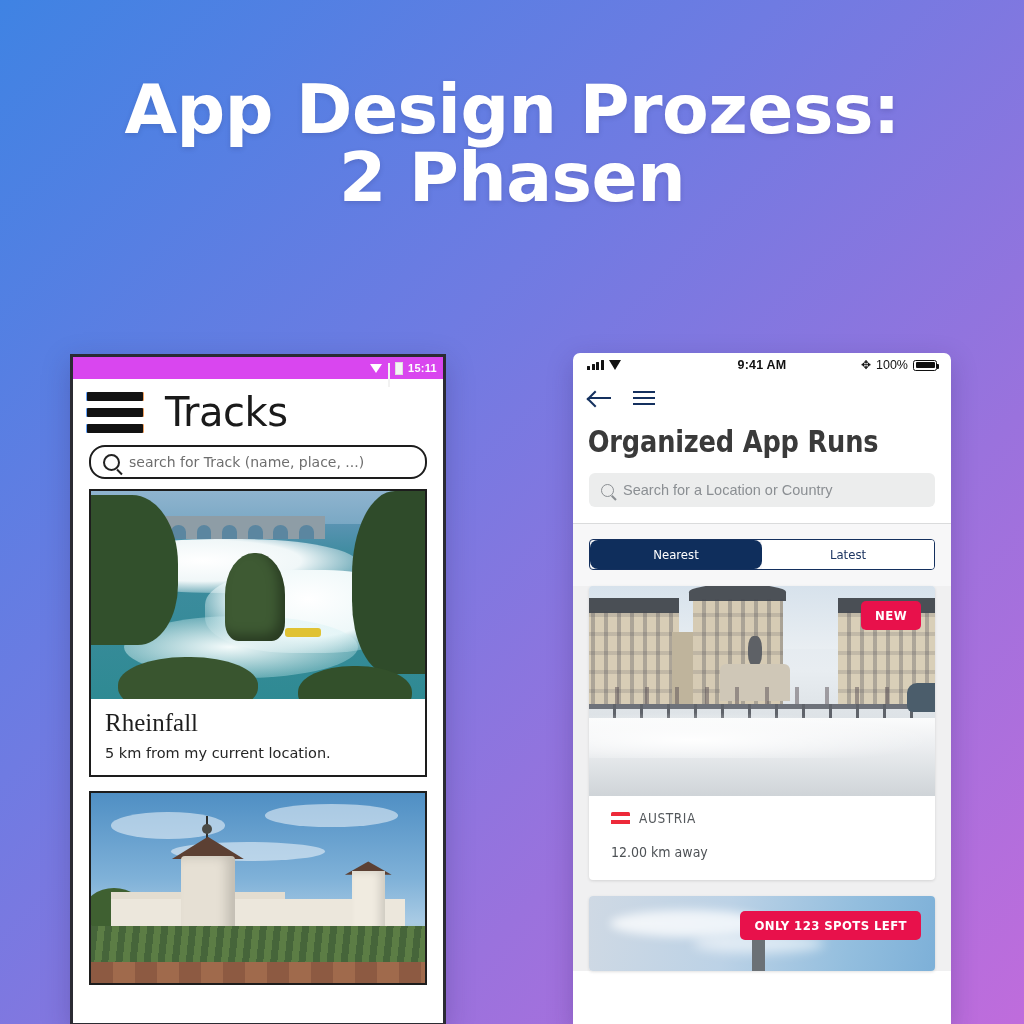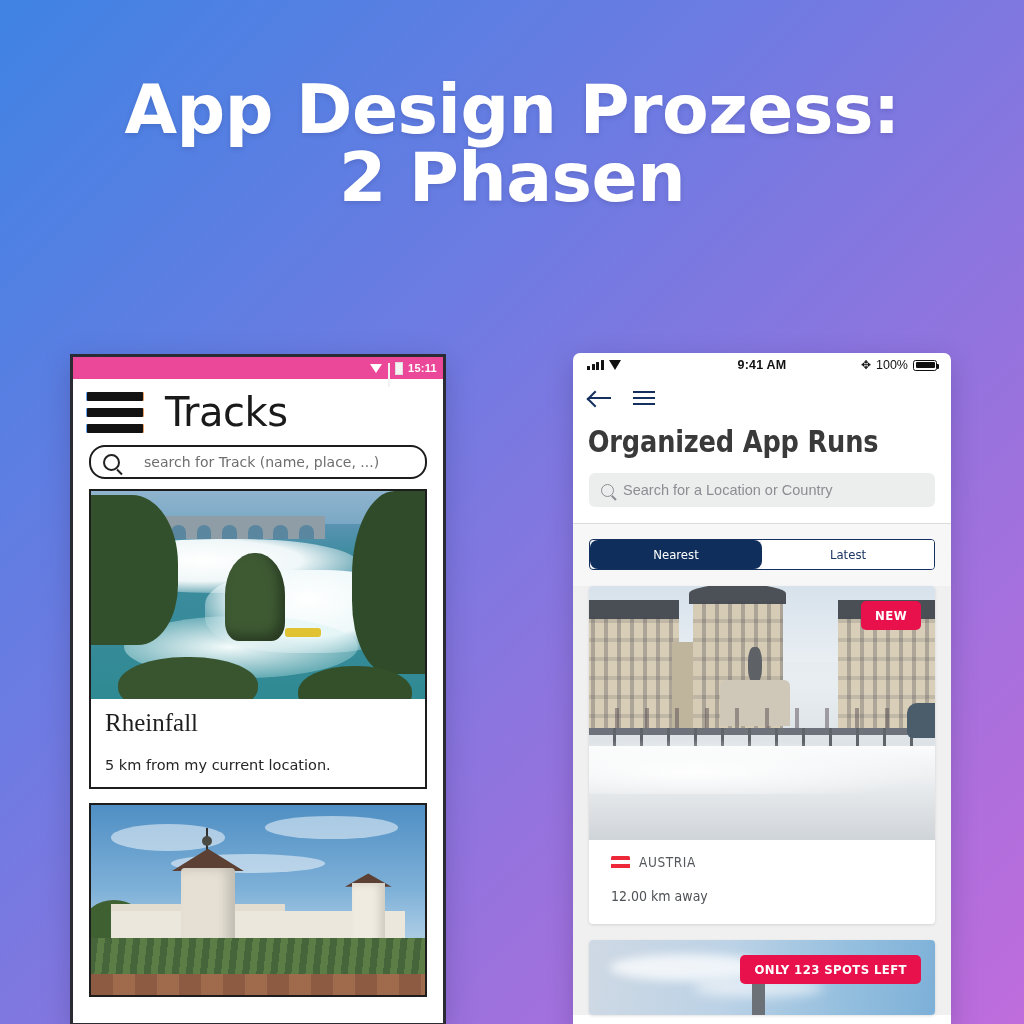--- a/index.html
+++ b/index.html
@@ -21,21 +21,21 @@
   .headline .l1{display:block;font-size:68px;}
   .headline .l2{display:block;font-size:68px;}
 
   
   .phoneL{
     position:absolute;left:70px;top:354px;width:376px;height:672px;
     background:#ffffff;border:3px solid #2b2b33;box-sizing:border-box;
     overflow:hidden;box-shadow:0 8px 26px rgba(40,30,90,.25);
   }
   .l-status{
-    height:22px;background:#ec4899;display:flex;align-items:center;
+    height:22px;background:#d946ef;display:flex;align-items:center;
     justify-content:flex-end;padding-right:6px;gap:5px;
   }
   .l-status .ico{display:inline-block;}
   .l-wifi{width:13px;height:10px;position:relative;}
   .l-wifi:before{
     content:"";position:absolute;left:0;top:1px;width:0;height:0;
     border-left:6.5px solid transparent;border-right:6.5px solid transparent;
     border-top:9px solid #ffffff;
   }
   .l-sig{display:flex;align-items:flex-end;gap:1px;height:10px;}
@@ -49,31 +49,31 @@
   .l-burger{width:56px;display:flex;flex-direction:column;gap:7px;}
   .l-burger span{display:block;height:9px;background:#121212;border-radius:1px;
      box-shadow:1px 0 0 #f0a060, -1px 0 0 #66a6ff;}
   .l-title{
     font-family:"DejaVu Sans", sans-serif;font-size:40px;color:#1a1a1a;
     letter-spacing:-0.5px;font-weight:500;
   }
   .l-searchwrap{padding:0 16px 10px 16px;}
   .l-search{
     height:30px;border:2px solid #1d1d1d;border-radius:16px;
-    display:flex;align-items:center;gap:24px;padding:0 12px;background:#fff;
+    display:flex;align-items:center;gap:9px;padding:0 12px;background:#fff;
   }
   .l-mag{width:13px;height:13px;border:2px solid #222;border-radius:50%;position:relative;flex:0 0 auto;}
   .l-mag:after{content:"";position:absolute;right:-5px;bottom:-4px;width:7px;height:2px;background:#222;transform:rotate(45deg);}
   .l-ph{font-size:14px;color:#6e6e6e;font-family:"DejaVu Sans",sans-serif;}
 
   .l-card{margin:0 16px 14px 16px;border:2px solid #1d1d1d;background:#fff;}
   .l-card-img{height:208px;position:relative;overflow:hidden;}
   .l-card-body{padding:10px 14px 14px 14px;}
   .l-card-title{font-family:Liberation Serif, serif;font-size:25px;color:#1e1e1e;}
-  .l-card-sub{font-family:"DejaVu Sans",sans-serif;font-size:14.5px;color:#262626;margin-top:20px;}
+  .l-card-sub{font-family:"DejaVu Sans",sans-serif;font-size:14.5px;color:#262626;margin-top:8px;}
   .l-card2{margin:0 16px;border:2px solid #1d1d1d;background:#fff;}
   .l-card2-img{height:190px;position:relative;overflow:hidden;}
 
   
   .wf{position:absolute;inset:0;background:linear-gradient(#6e9bbd 0%,#5d94b4 14%,#3f8ca0 30%,#2f8a93 100%);}
   .wf .sky{position:absolute;left:0;top:0;width:100%;height:16%;background:linear-gradient(#8fb4cf,#7aa8c4);}
   .wf .bridge{position:absolute;left:6%;top:12%;width:64%;height:11%;background:#8e9da6;}
   .wf .bridge i{position:absolute;bottom:0;width:7%;height:62%;background:#5b86a0;border-radius:50% 50% 0 0;}
   .wf .bridge i:nth-child(1){left:4%}.wf .bridge i:nth-child(2){left:16%}
   .wf .bridge i:nth-child(3){left:28%}.wf .bridge i:nth-child(4){left:40%}
@@ -164,21 +164,21 @@
 
   .r-segwrap{background:#f7f7f8;padding:15px 16px 16px 16px;}
   .r-seg{display:flex;height:29px;border:1px solid #14305e;border-radius:4px;overflow:hidden;}
   .r-seg div{flex:1;display:flex;align-items:center;justify-content:center;font-size:13px;
      font-family:"DejaVu Sans Condensed","Liberation Sans Narrow","Liberation Sans",sans-serif;}
   .r-seg .on{background:#0f2e5c;color:#fff;border-radius:8px;}
   .r-seg .off{background:#ffffff;color:#1c3561;}
 
   .r-list{background:#f0f0f1;padding:0 16px;}
   .r-card{background:#fff;border-radius:4px;overflow:hidden;box-shadow:0 1px 3px rgba(0,0,0,.12);}
-  .r-card-img{height:254px;position:relative;overflow:hidden;}
+  .r-card-img{height:210px;position:relative;overflow:hidden;}
   .r-badge{position:absolute;top:15px;right:14px;background:#e8114b;color:#fff;
      font-family:"DejaVu Sans Condensed","Liberation Sans Narrow","Liberation Sans",sans-serif;
      font-weight:bold;font-size:13px;letter-spacing:.4px;padding:7px 14px;border-radius:5px;}
   .r-card-body{padding:14px 22px 20px 22px;}
   .r-country{display:flex;align-items:center;gap:9px;}
   .flag{width:19px;height:13px;border-radius:1.5px;overflow:hidden;display:flex;flex-direction:column;}
   .flag i{display:block;height:33.34%;}
   .flag i:nth-child(1){background:#ed2939}.flag i:nth-child(2){background:#ffffff}
   .flag i:nth-child(3){background:#ed2939}
   .r-cname{font-family:"DejaVu Sans Condensed","Liberation Sans Narrow","Liberation Sans",sans-serif;

